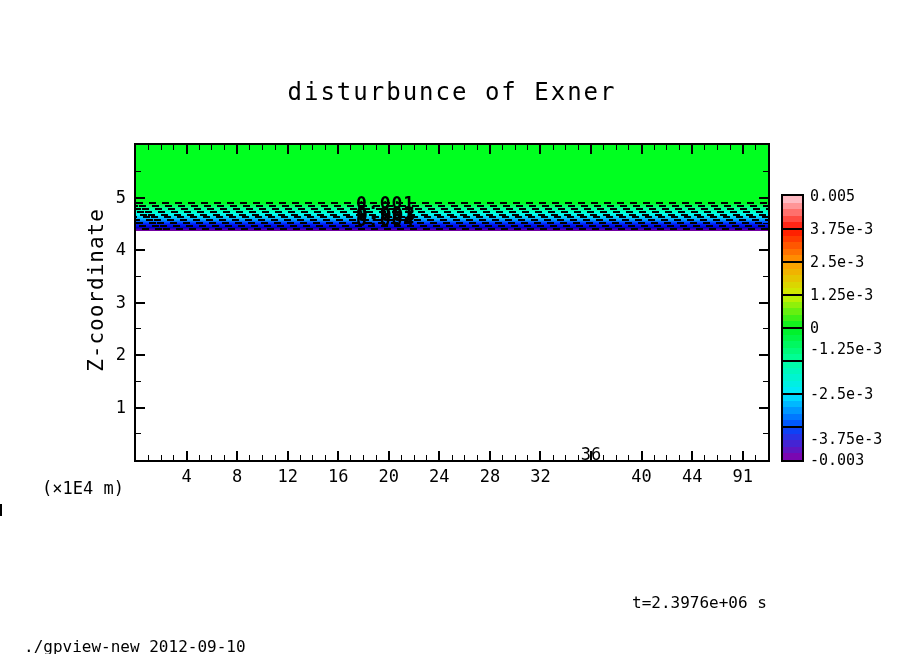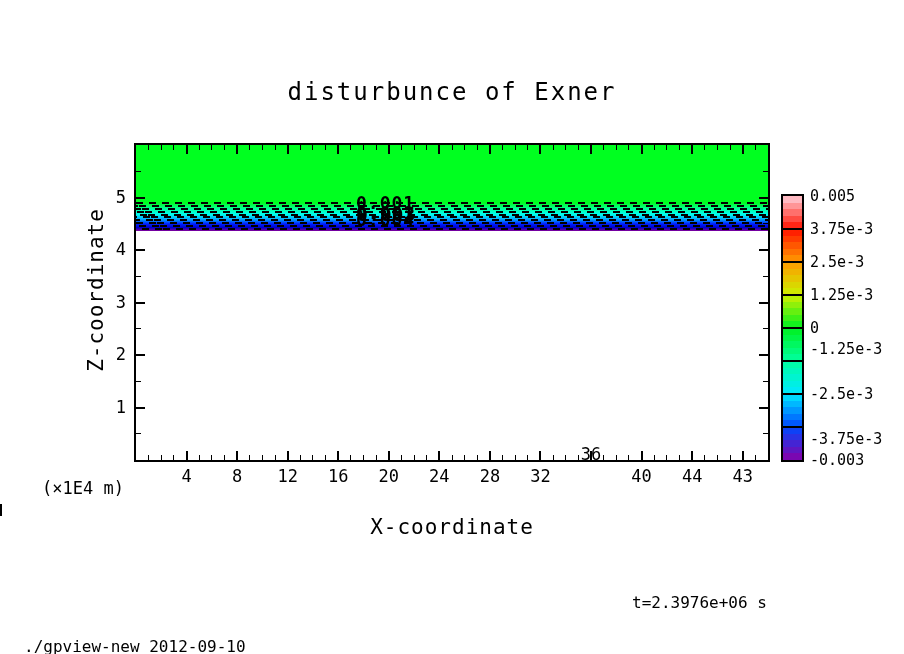--- a/index.html
+++ b/index.html
@@ -207,32 +207,31 @@
       <div class="abs xtick-label" style="left: 220.12px; top: 466px;">8</div>
       <div class="abs xtick-label" style="left: 270.68px; top: 466px;">12</div>
       <div class="abs xtick-label" style="left: 321.24px; top: 466px;">16</div>
       <div class="abs xtick-label" style="left: 371.8px; top: 466px;">20</div>
       <div class="abs xtick-label" style="left: 422.36px; top: 466px;">24</div>
       <div class="abs xtick-label" style="left: 472.92px; top: 466px;">28</div>
       <div class="abs xtick-label" style="left: 523.48px; top: 466px;">32</div>
       <div class="abs xtick-label" style="left: 574.04px; top: 444px;">36</div>
       <div class="abs xtick-label" style="left: 624.6px; top: 466px;">40</div>
       <div class="abs xtick-label" style="left: 675.16px; top: 466px;">44</div>
-      <div class="abs xtick-label" style="left: 725.72px; top: 466px;">43</div>
+      <div class="abs xtick-label" style="left: 725.72px; top: 466px;">91</div>
     </div>
   <div id="ztick-labels">
       <div class="abs ztick-label" style="left: 94px; top: 396.5px;">1</div>
       <div class="abs ztick-label" style="left: 94px; top: 344px;">2</div>
       <div class="abs ztick-label" style="left: 94px; top: 291.5px;">3</div>
       <div class="abs ztick-label" style="left: 94px; top: 239px;">4</div>
       <div class="abs ztick-label" style="left: 94px; top: 186.5px;">5</div>
     </div>
 
   <div id="z-axis-title" class="abs">Z-coordinate</div>
-  <div id="x-axis-title" class="abs">X-coordinate</div>
   <div id="z-unit" class="abs">(×1E4 m)</div>
 
   <div id="colorbar" class="abs">
       <div class="abs cb-step" style="top: 0px; height: 7.1px; background: rgb(255, 186, 194);"></div>
       <div class="abs cb-step" style="top: 6.6px; height: 7.1px; background: rgb(255, 149, 151);"></div>
       <div class="abs cb-step" style="top: 13.2px; height: 7.1px; background: rgb(255, 112, 108);"></div>
       <div class="abs cb-step" style="top: 19.8px; height: 7.1px; background: rgb(255, 75, 65);"></div>
       <div class="abs cb-step" style="top: 26.4px; height: 7.1px; background: rgb(255, 38, 22);"></div>
       <div class="abs cb-step" style="top: 33px; height: 7.1px; background: rgb(255, 33, 0);"></div>
       <div class="abs cb-step" style="top: 39.6px; height: 7.1px; background: rgb(255, 60, 0);"></div>

